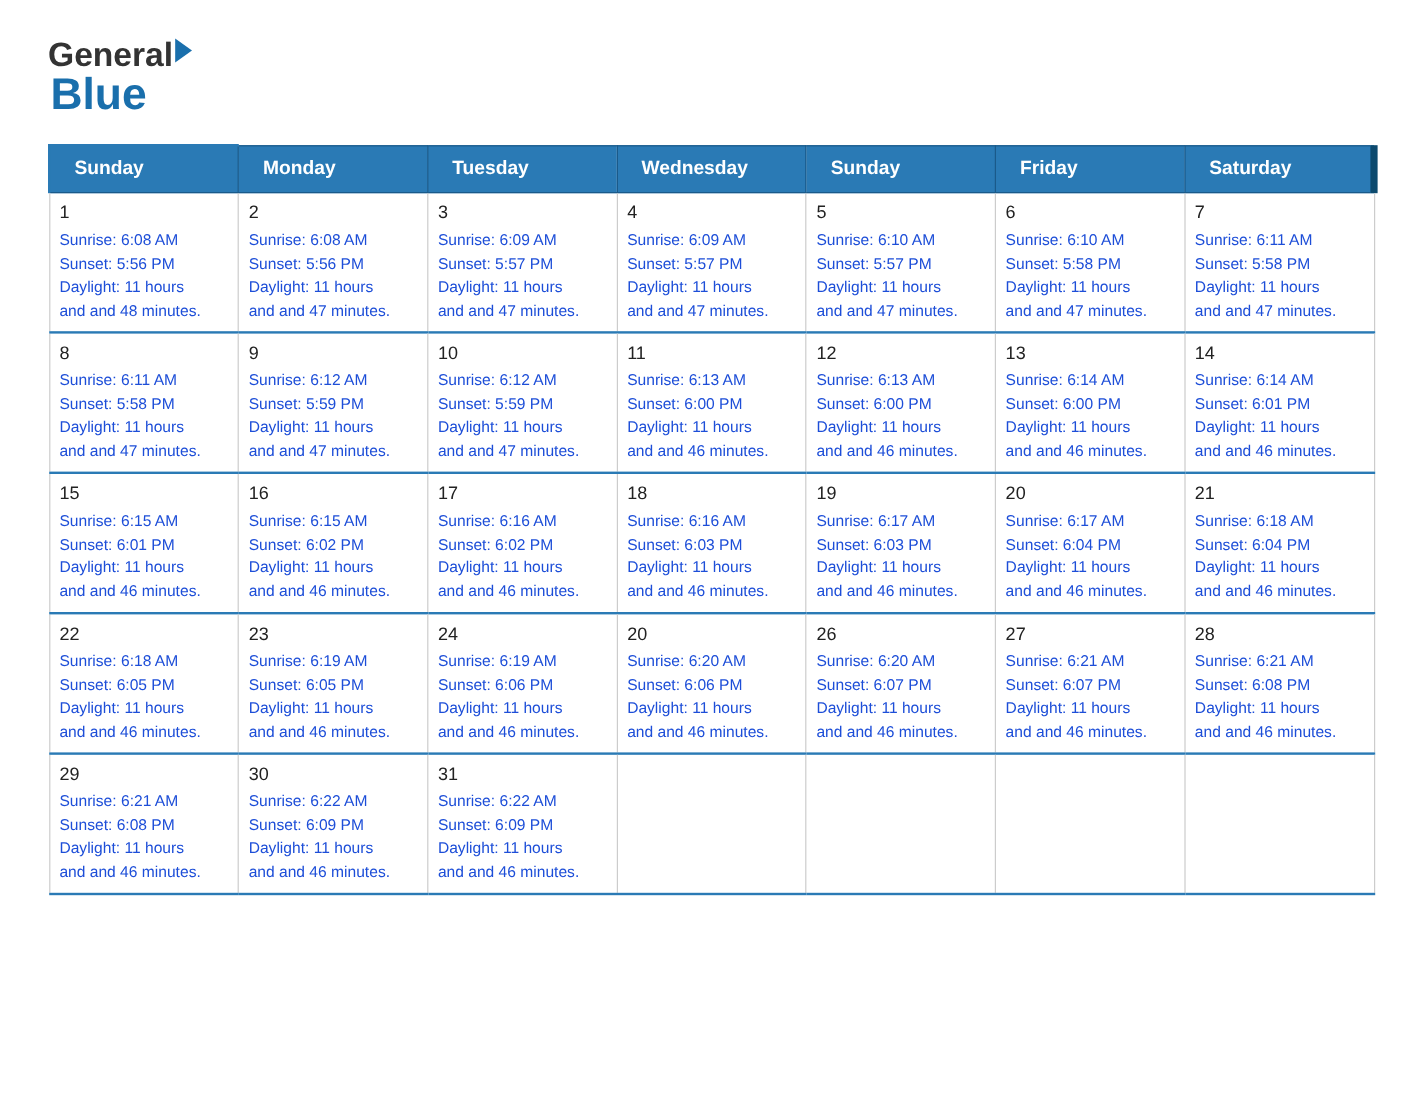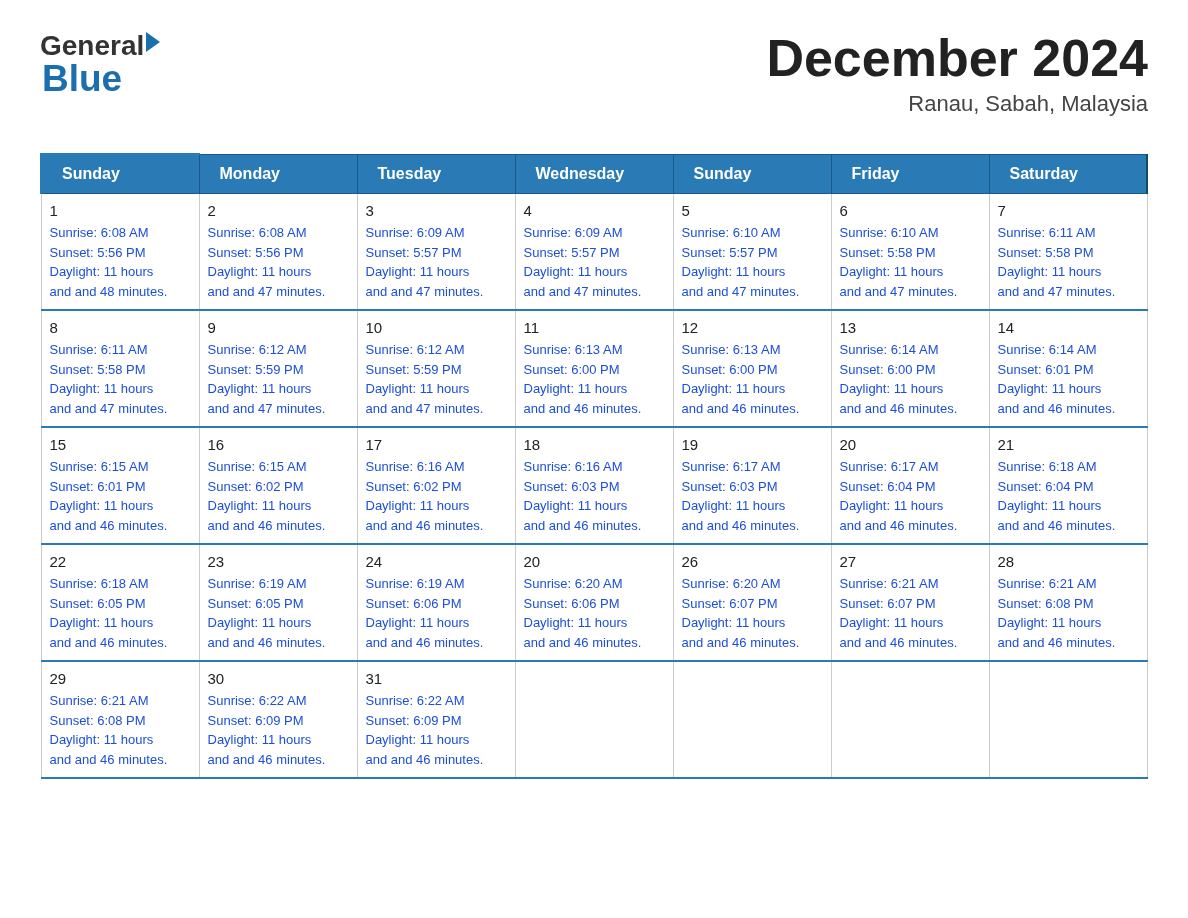--- a/index.html
+++ b/index.html
@@ -7,21 +7,21 @@
       font-family: Arial, sans-serif;
       background: #fff;
       padding: 30px 40px;
       width: 1188px;
       min-height: 918px;
     }
     .header-section {
       display: flex;
       justify-content: space-between;
       align-items: flex-start;
-      margin-bottom: 36px;
+      margin-bottom: 20px;
     }
     .logo-text-general {
       font-size: 28px;
       font-weight: bold;
       color: #333;
     }
     .logo-arrow {
       display: inline-block;
       width: 0;
       height: 0;
@@ -85,21 +85,21 @@
       height: 110px;
     }
     .calendar-table tr:last-child td {
       border-bottom: 2px solid #2a7ab5;
     }
     .calendar-table thead tr th:first-child {
       border-top: 2px solid #2a7ab5;
       border-left: 2px solid #2a7ab5;
     }
     .calendar-table thead tr th:last-child {
-      border-right: 2px solid #0c4a6e;
+      border-right: 6px solid #0c4a6e;
     }
     .day-number {
       font-size: 15px;
       font-weight: normal;
       color: #222;
       display: block;
       margin-bottom: 4px;
     }
     .day-info {
       font-size: 13px;
@@ -119,24 +119,20 @@
 </head>
 <body>
 
 <div class="header-section">
   <div class="logo-container">
     <div class="logo-top-row">
       <span class="logo-text-general">General</span>
       <span class="logo-arrow"></span>
     </div>
     <span class="logo-blue">Blue</span>
-  </div>
-  <div class="title-section">
-    <div class="month-title">December 2024</div>
-    <div class="location-title">Ranau, Sabah, Malaysia</div>
   </div>
 </div>
 
 <table class="calendar-table">
   <thead>
     <tr>
       <th>Sunday</th>
       <th>Monday</th>
       <th>Tuesday</th>
       <th>Wednesday</th>

